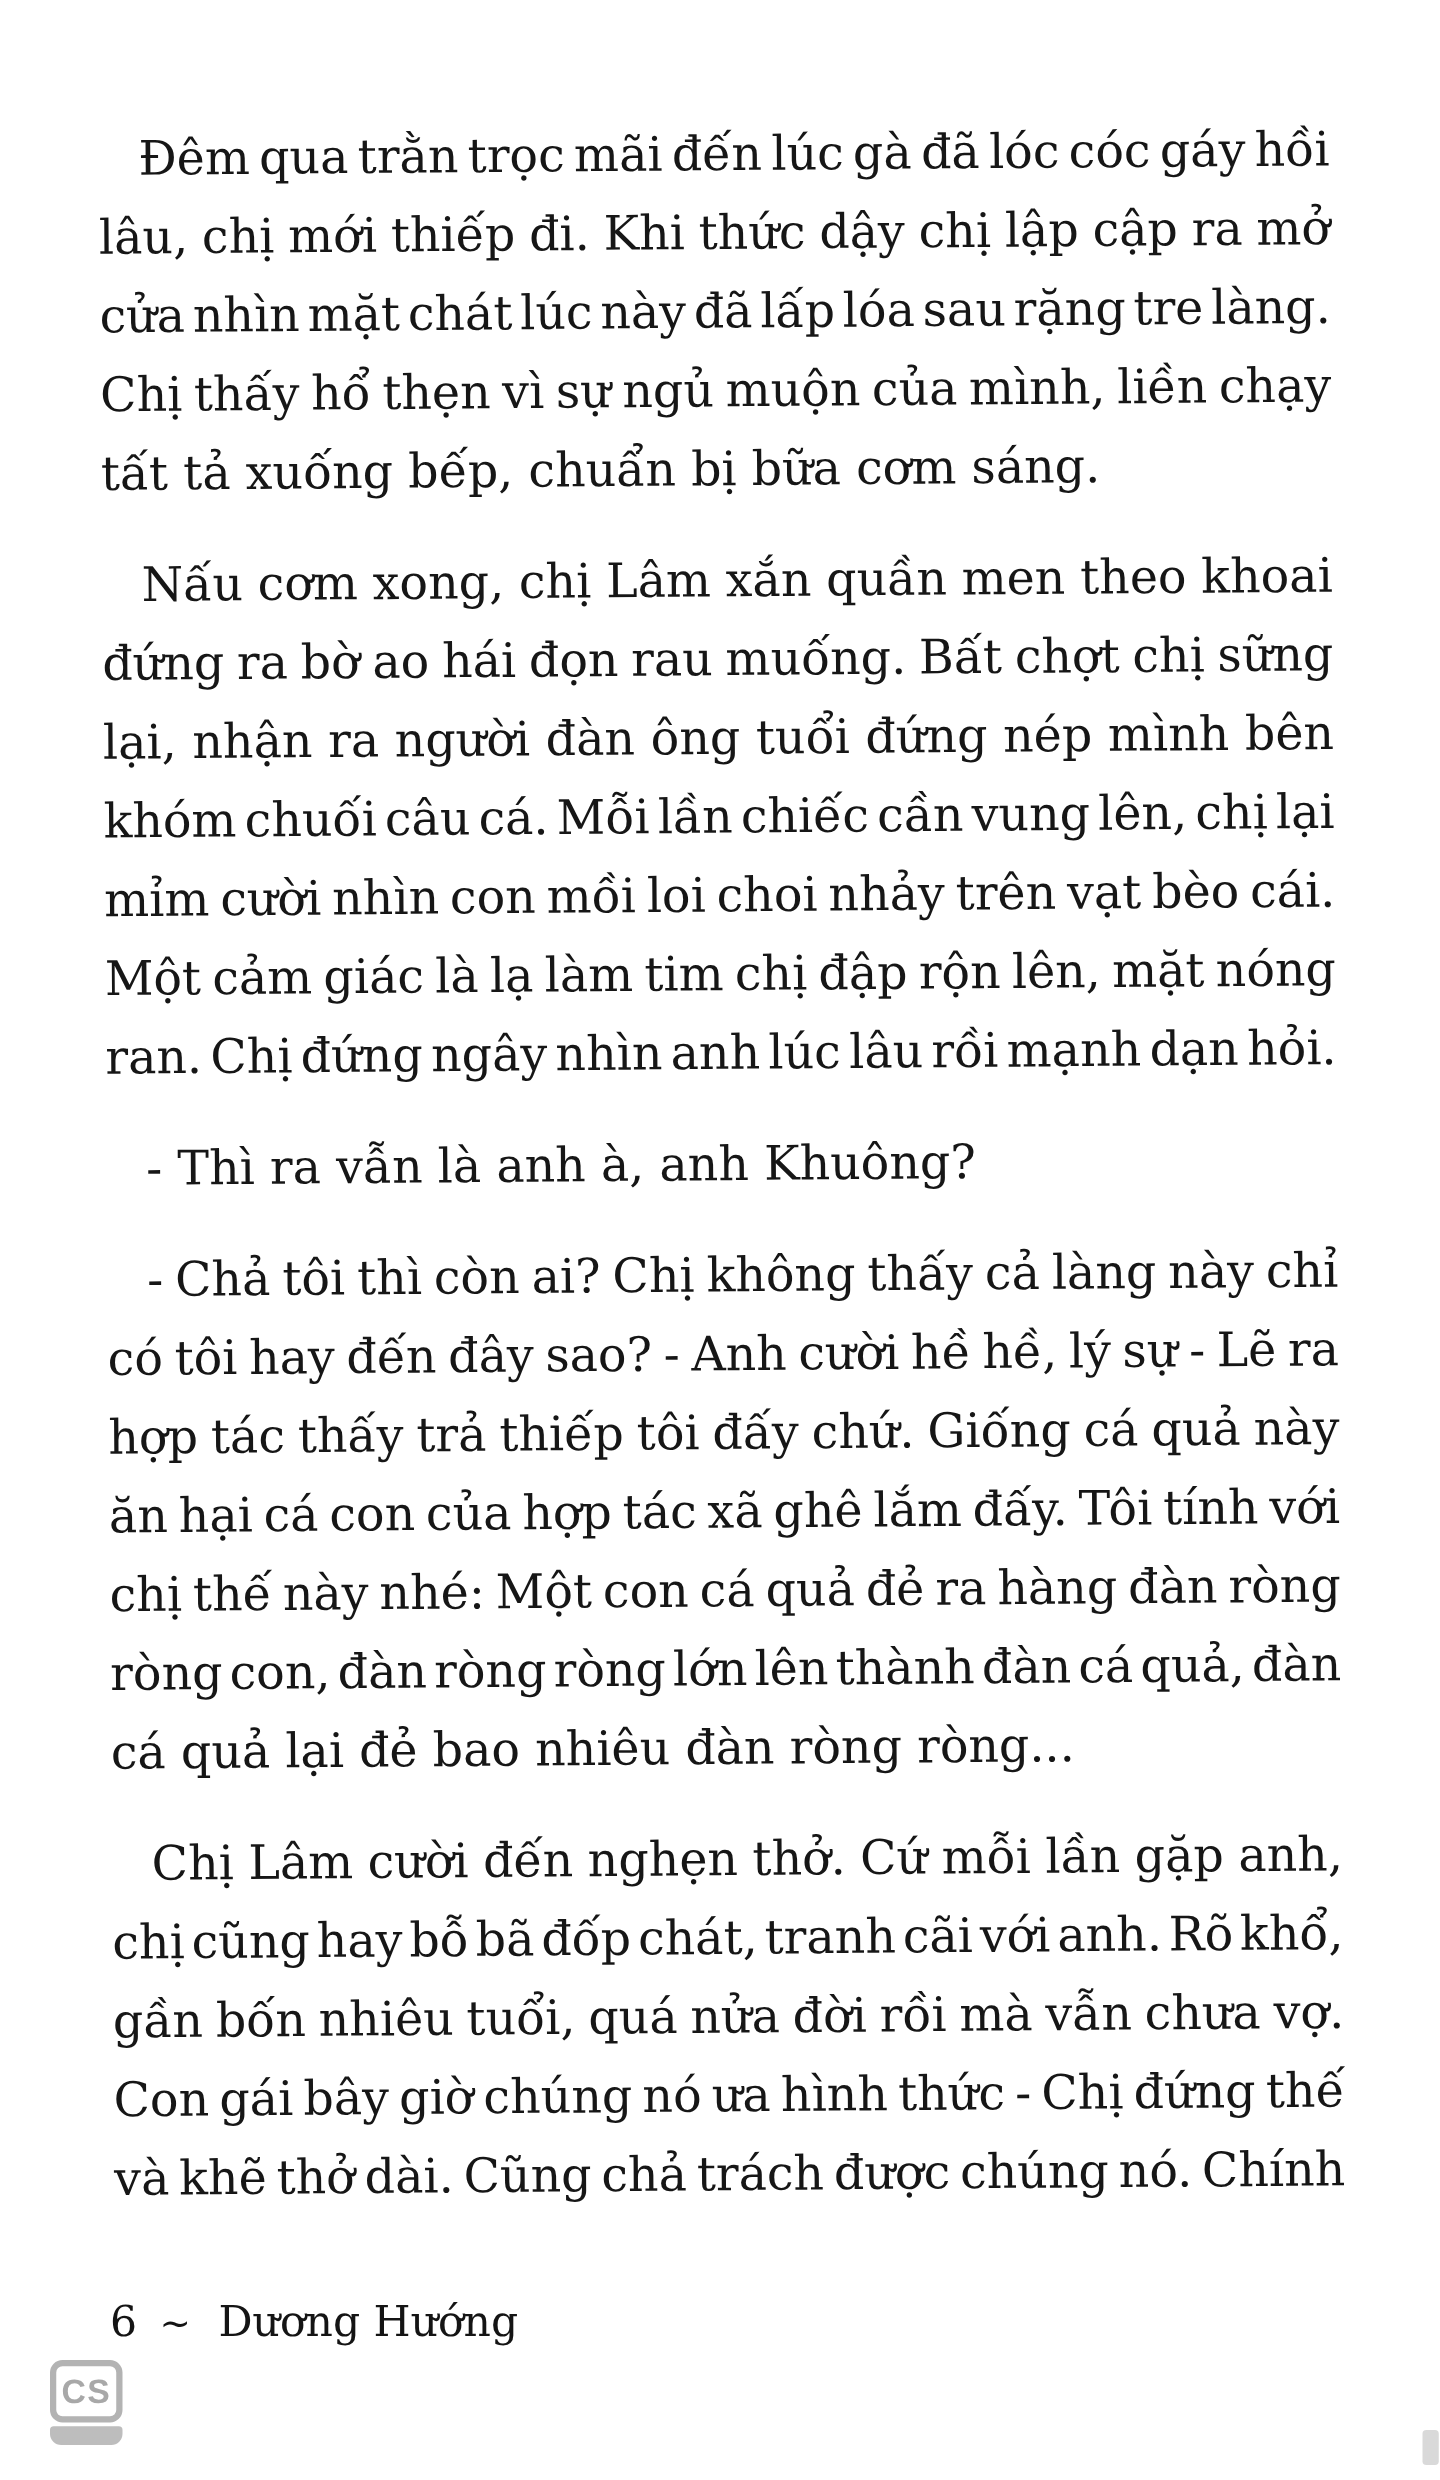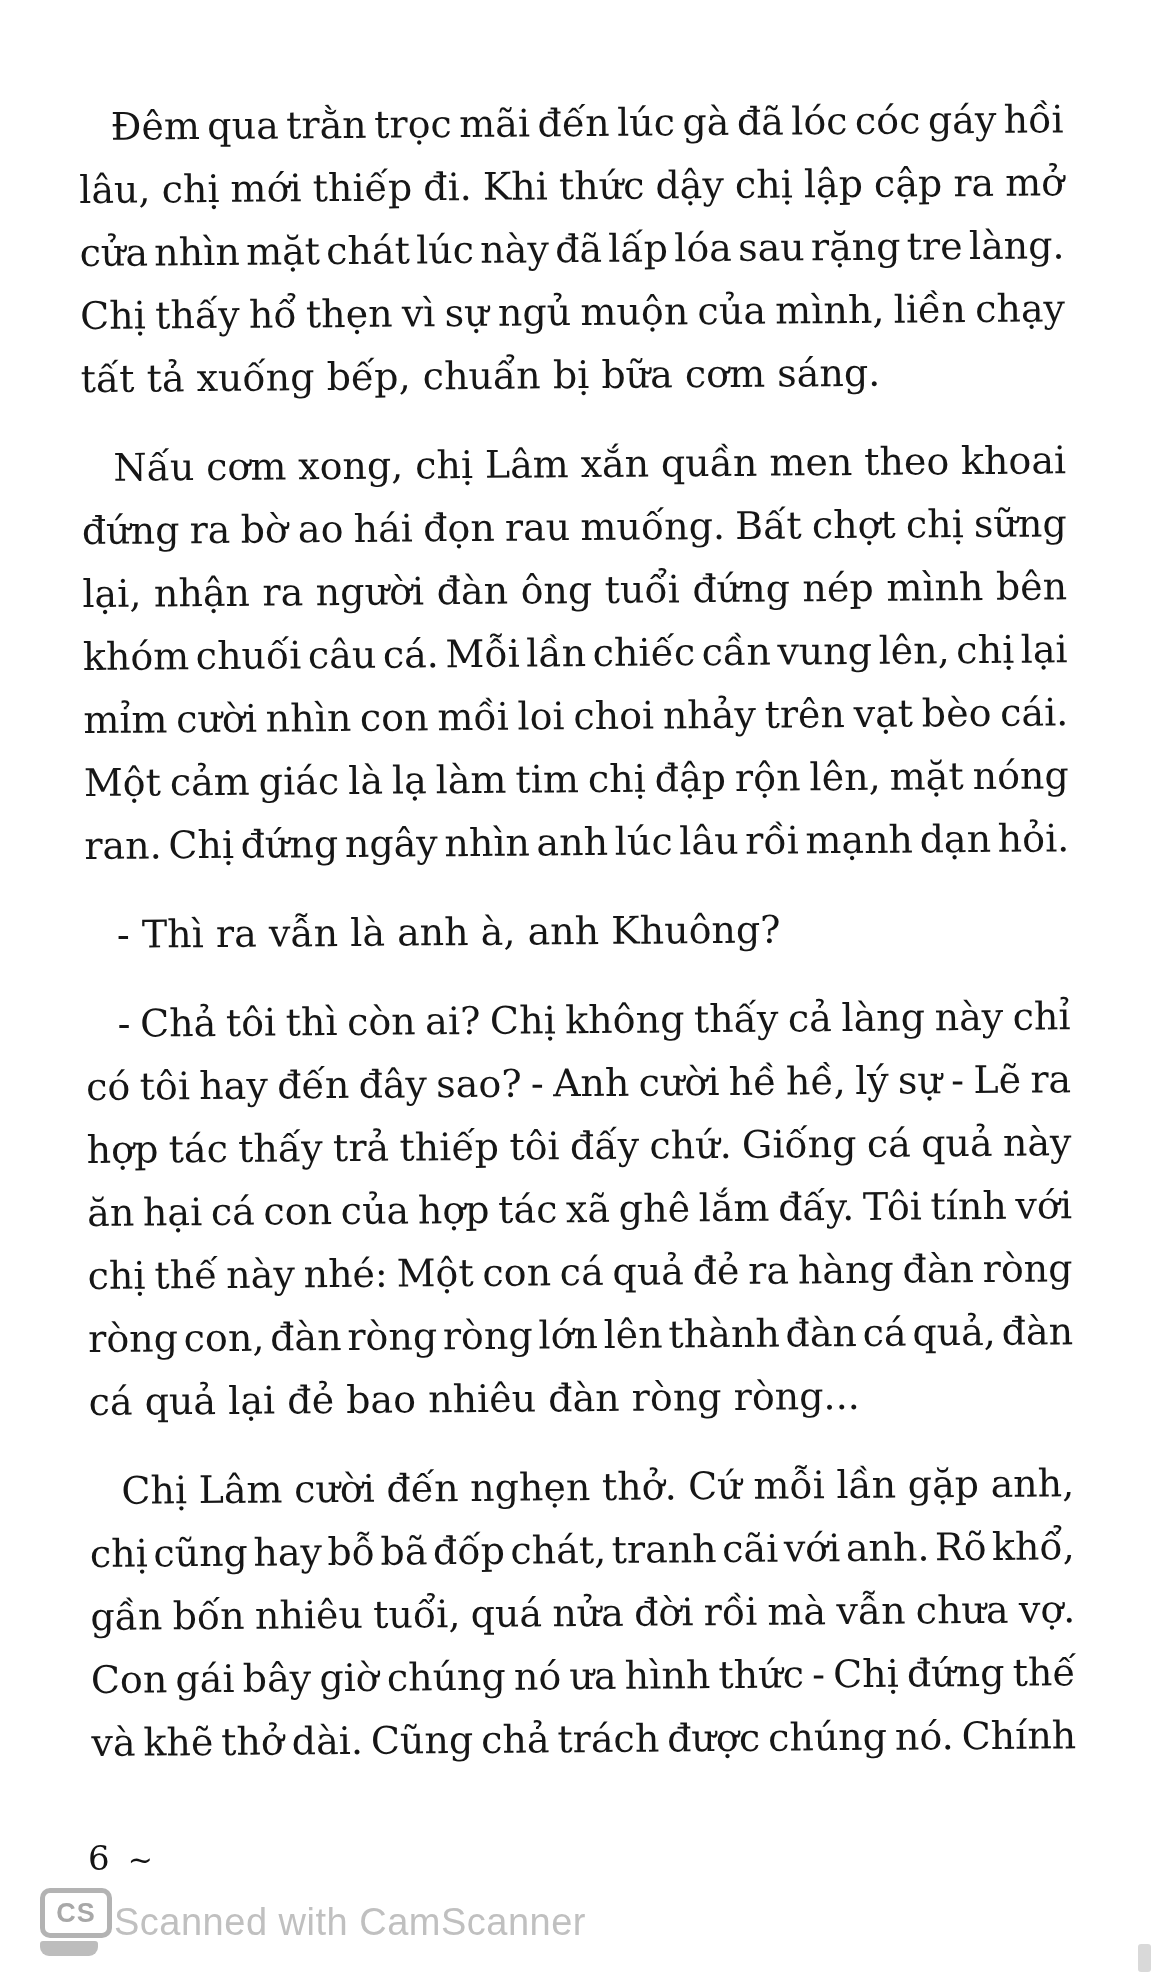--- a/index.html
+++ b/index.html
@@ -56,21 +56,21 @@
     align-items: center;
     gap: 16px;
   }
   .cs-logo {
     position: relative;
     width: 58px;
     height: 68px;
   }
   .cs-frame {
     box-sizing: border-box;
-    width: 72px;
+    width: 58px;
     height: 50px;
     border: 5px solid #b3b3b3;
     border-radius: 10px;
     display: flex;
     align-items: center;
     justify-content: center;
     font-family: "Liberation Sans", sans-serif;
     font-weight: bold;
     font-size: 27px;
     color: #a8a8a8;
@@ -436,25 +436,25 @@
           <span>chúng</span>
           <span>nó.</span>
           <span>Chính</span>
         </div>
       </div>
     </div>
 
   <div class="footer">
     <span class="pgnum">6</span>
     <span class="sep">~</span>
+    <span class="author">Dương Hướng</span>
   </div>
 
   <div class="watermark">
     <div class="cs-logo">
       <div class="cs-frame">CS</div>
       <div class="cs-base"></div>
     </div>
-    <span class="wm-text">Scanned with CamScanner</span>
   </div>
 
   <div class="corner-artifact"></div>
 
 </div>
 
 </body></html>

